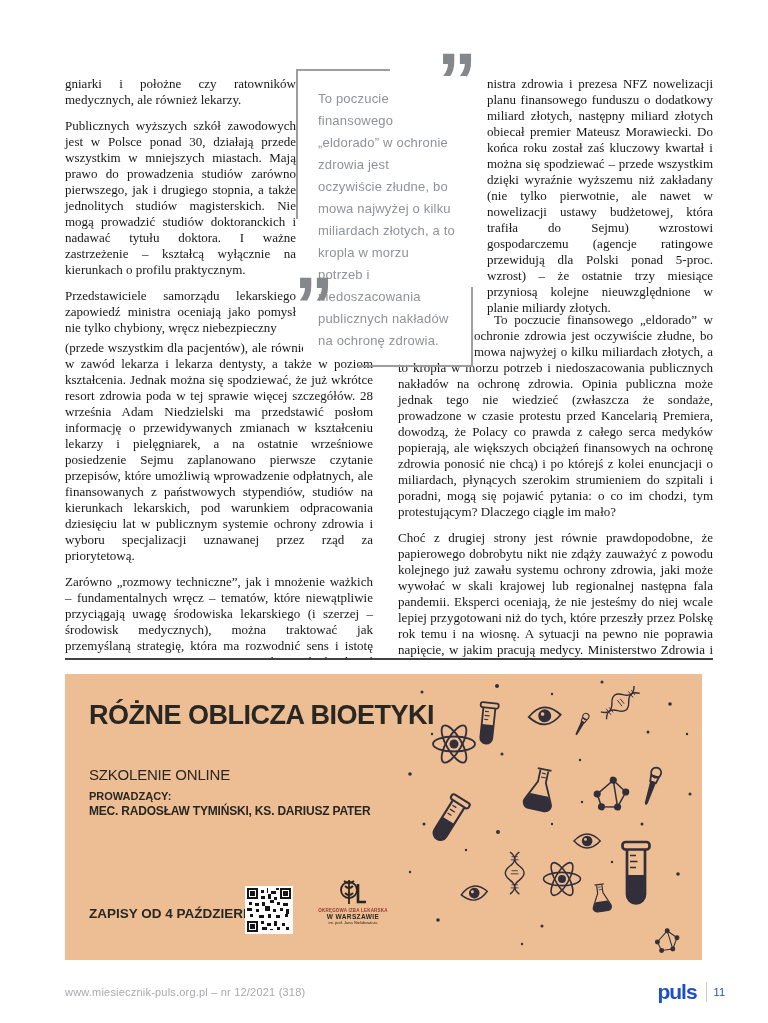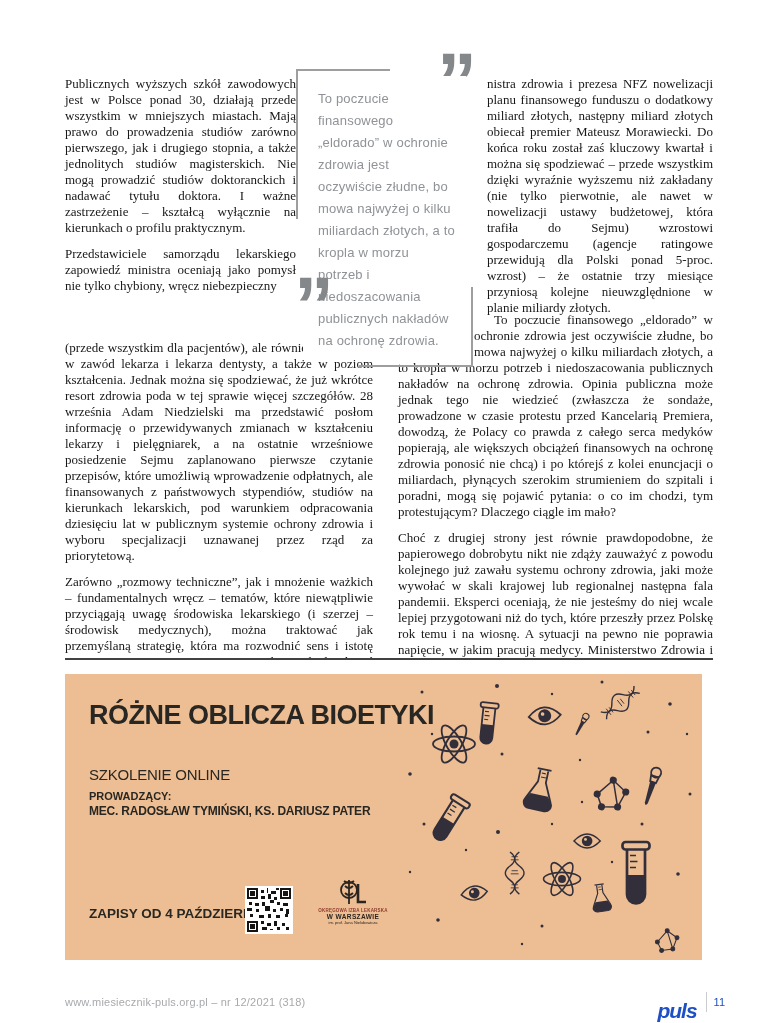--- a/index.html
+++ b/index.html
@@ -54,31 +54,32 @@
   .oil-org{font-size:4.5px;font-weight:700;color:#8d3a2e;letter-spacing:.2px;}
   .oil-city{font-size:6.5px;font-weight:700;letter-spacing:.4px;}
   .oil-patron{font-size:4px;}
   .doodles{position:absolute;right:0;top:0;}
 
   
   .footer{display:flex;align-items:center;margin:20px 43px 0 65px;
     font-family:"Liberation Sans",sans-serif;}
   .issue{color:#a7a9ac;font-size:11px;letter-spacing:.2px;}
   .fspace{flex:1;}
-  .puls{color:#1d4fc5;font-size:21px;font-weight:700;font-style:italic;letter-spacing:-1px;margin-top:19px;}
+  .puls{color:#1d4fc5;font-size:21px;font-weight:700;letter-spacing:-1px;}
   .fdiv{width:1px;height:20px;background:#c9cbce;margin:0 7px 0 9px;}
   .pnum{color:#1d4fc5;font-size:11px;}
 </style>
 </head>
 <body>
 
 <div class="page">
 
   <section class="article">
     <div class="col col-lt">
+      <p>gniarki i położne czy ratowników medycznych, ale również lekarzy.</p>
       <p>Publicznych wyższych szkół zawodowych jest w Polsce ponad 30, działają przede wszystkim w mniejszych miastach. Mają prawo do prowadzenia studiów zarówno pierwszego, jak i drugiego stopnia, a także jednolitych studiów magisterskich. Nie mogą prowadzić studiów doktoranckich i nadawać tytułu doktora. I ważne zastrzeżenie – kształcą wyłącznie na kierunkach o profilu praktycznym.</p>
       <p>Przedstawiciele samorządu lekarskiego zapowiedź ministra oceniają jako pomysł nie tylko chybiony, wręcz niebezpieczny</p>
     </div>
 
     <div class="col col-rt">
       <p>nistra zdrowia i prezesa NFZ nowelizacji planu finansowego funduszu o dodatkowy miliard złotych, następny miliard złotych obiecał premier Mateusz Morawiecki. Do końca roku został zaś kluczowy kwartał i można się spodziewać – przede wszystkim dzięki wyraźnie wyższemu niż zakładany (nie tylko pierwotnie, ale nawet w nowelizacji ustawy budżetowej, która trafiła do Sejmu) wzrostowi gospodarczemu (agencje ratingowe przewidują dla Polski ponad 5-proc. wzrost) – że ostatnie trzy miesiące przyniosą kolejne nieuwzględnione w planie miliardy złotych.</p>
     </div>
 
     <div class="col col-lw">
       <p>(przede wszystkim dla pacjentów), ale również uderzający w zawód lekarza i lekarza dentysty, a także w poziom kształcenia. Jednak można się spodziewać, że już wkrótce resort zdrowia poda w tej sprawie więcej szczegółów. 28 września Adam Niedzielski ma przedstawić posłom informację o przewidywanych zmianach w kształceniu lekarzy i pielęgniarek, a na ostatnie wrześniowe posiedzenie Sejmu zaplanowano pierwsze czytanie przepisów, które umożliwią wprowadzenie odpłatnych, ale finansowanych z państwowych stypendiów, studiów na kierunkach lekarskich, pod warunkiem odpracowania dziesięciu lat w publicznym systemie ochrony zdrowia i wyboru specjalizacji uznawanej przez rząd za priorytetową.</p>

